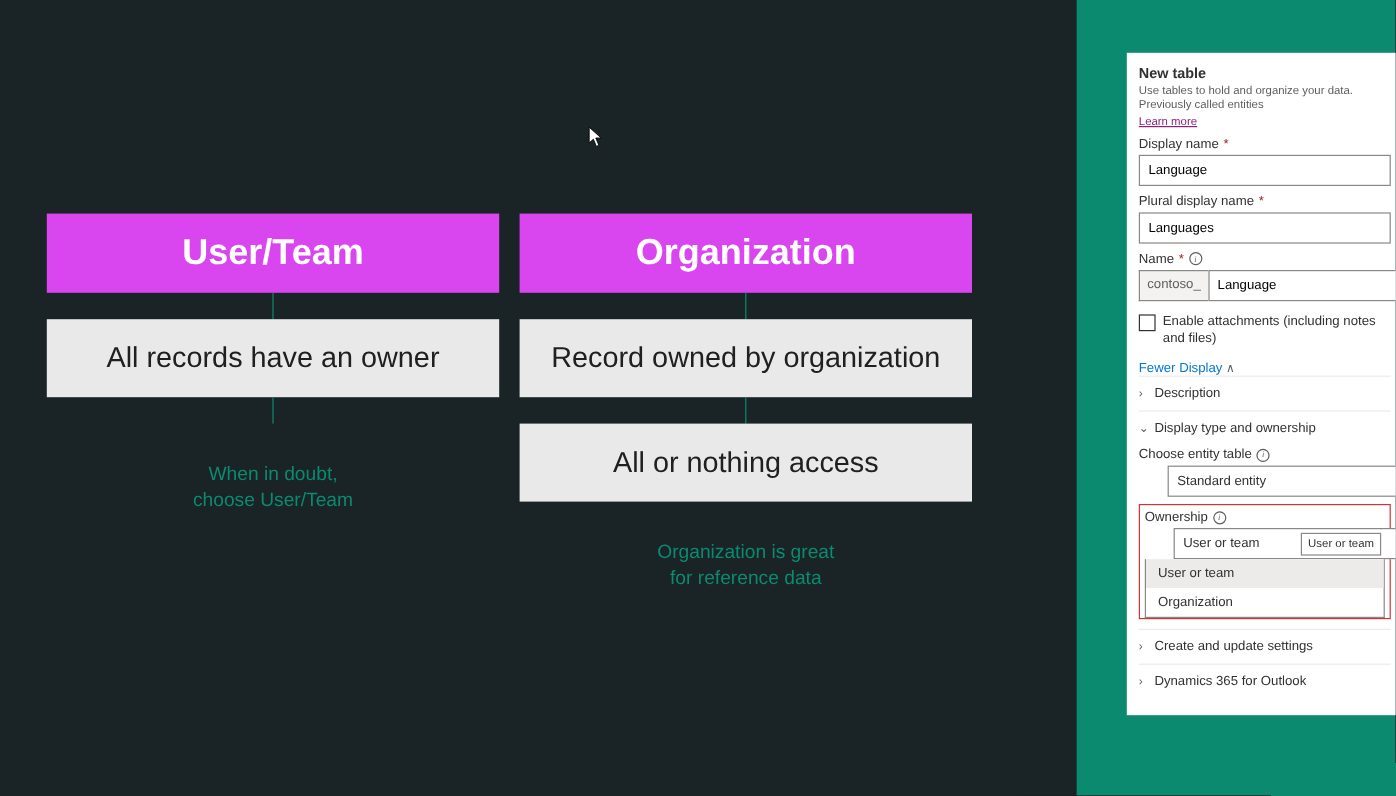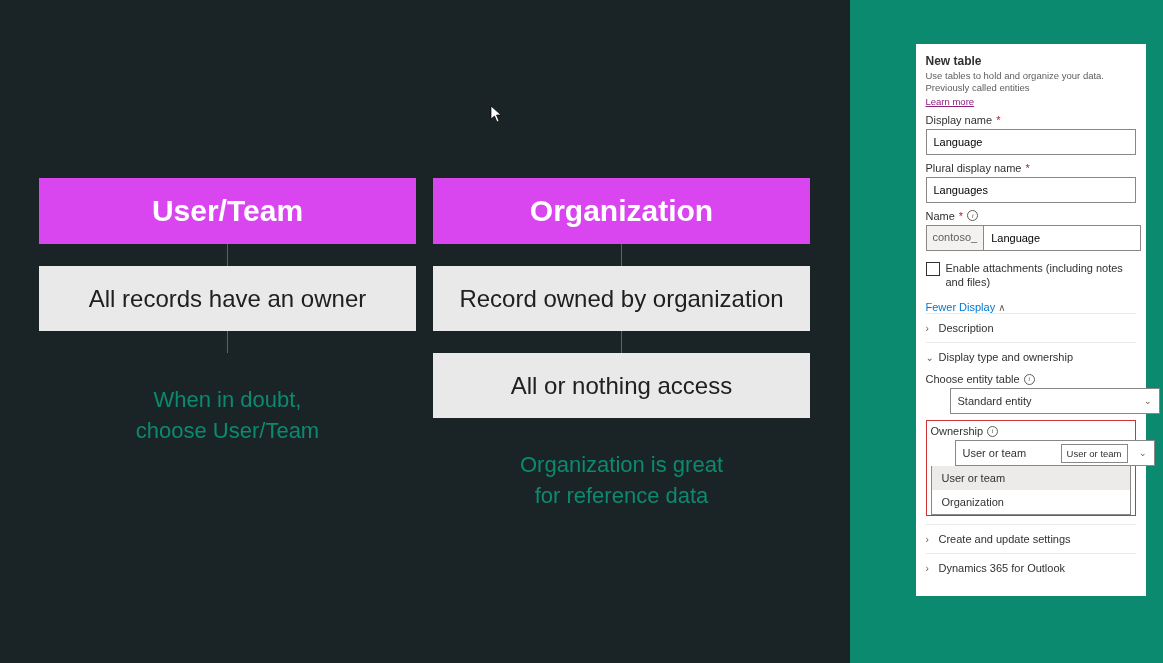--- a/index.html
+++ b/index.html
@@ -47,28 +47,28 @@
       background: #e9e9e9;
       color: #202020;
       font-size: 24px;
       height: 65px;
       display: flex;
       align-items: center;
       justify-content: center;
     }
     .hint {
       color: #0c8a6f;
-      font-size: 22px;
+      font-size: 16px;
       text-align: center;
       line-height: 1.4;
       margin-top: 32px;
     }
     
     .panel-bg {
-      width: 313px;
+      width: 266px;
       background: #0c8a6f;
       display: flex;
       flex-direction: column;
       align-items: center;
       padding-top: 44px;
       padding-left: 48px;
     }
     .panel {
       width: 230px;
       background: #fff;

